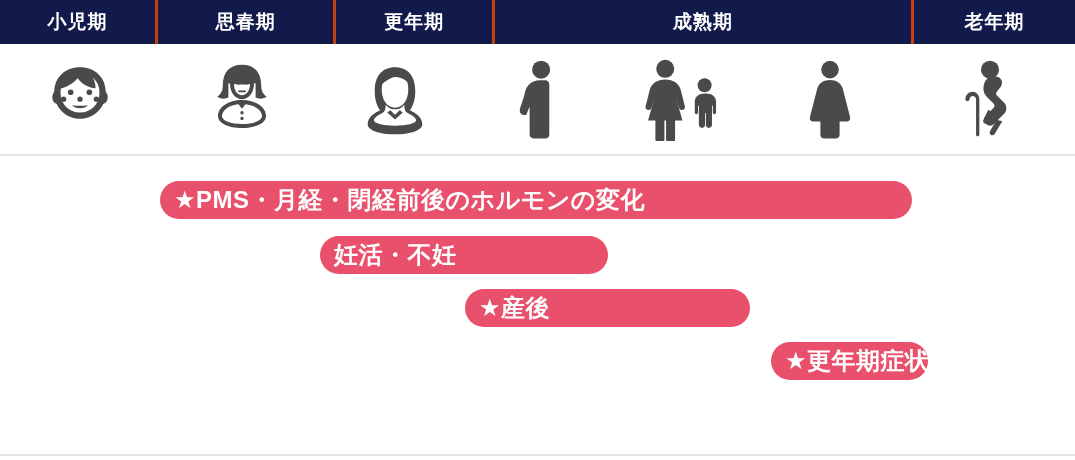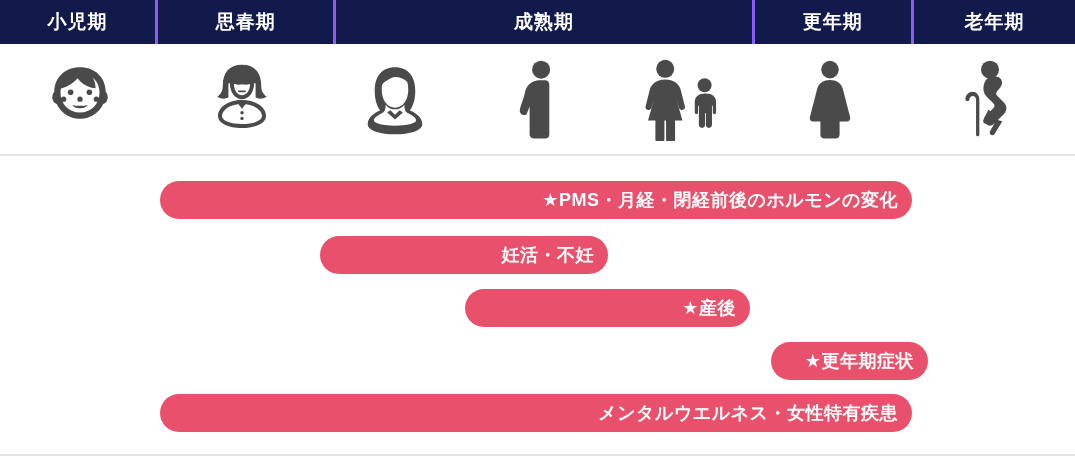--- a/index.html
+++ b/index.html
@@ -34,21 +34,21 @@
   .stage-cell {
     height: 44px;
     background: #111a4a;
     color: #ffffff;
     display: flex;
     align-items: center;
     justify-content: center;
     font-size: 19px;
     font-weight: 700;
     letter-spacing: 1px;
-    border-right: 3px solid #8b5cf6;
+    border-right: 3px solid #c2410c;
     white-space: nowrap;
   }
   .stage-cell:last-child { border-right: none; font-family: Liberation Serif, serif; }
 
   
   .icon-band {
     position: absolute;
     left: 0;
     top: 44px;
     width: 1075px;
@@ -80,23 +80,23 @@
     background: #ffffff;
   }
 
   .pill {
     position: absolute;
     height: 38px;
     background: #e8506b;
     border-radius: 19px;
     display: flex;
     align-items: center;
-    justify-content: flex-end;
+    justify-content: flex-start;
     color: #ffffff;
-    font-size: 18px;
+    font-size: 24px;
     font-weight: 700;
     letter-spacing: 0.5px;
     white-space: nowrap;
     padding: 9px 14px;
   }
 
   .bottom-rule {
     position: absolute;
     left: 0;
     top: 454px;
@@ -110,25 +110,25 @@
 
 <div id="chart">
 
   <div class="stage-header">
     <div class="stage-cell" style="width:161px">
         <span>小児期</span>
       </div>
     <div class="stage-cell" style="width:181px">
         <span>思春期</span>
       </div>
+    <div class="stage-cell" style="width:162px">
+        <span>更年期</span>
+      </div>
     <div class="stage-cell" style="width:426px">
         <span>成熟期</span>
-      </div>
-    <div class="stage-cell" style="width:162px">
-        <span>更年期</span>
       </div>
     <div class="stage-cell" style="width:164px">
         <span>老年期</span>
       </div>
   </div>
 
   <div class="icon-band">
 
     <div class="icon-slot" style="left:20px;width:120px">
       <svg width="78" height="78" viewBox="0 0 100 100">
@@ -246,20 +246,17 @@
     </div>
 
     <div class="pill" style="left:465px;width:285px;top:133px">
       <span>★産後</span>
     </div>
 
     <div class="pill" style="left:771px;width:157px;top:186px">
       <span>★更年期症状</span>
     </div>
 
-    <div class="pill" style="left:160px;width:752px;top:238px">
-      <span>メンタルウエルネス・女性特有疾患</span>
-    </div>
   </div>
 
   <div class="bottom-rule"></div>
 
 </div>
 
 </body></html>

